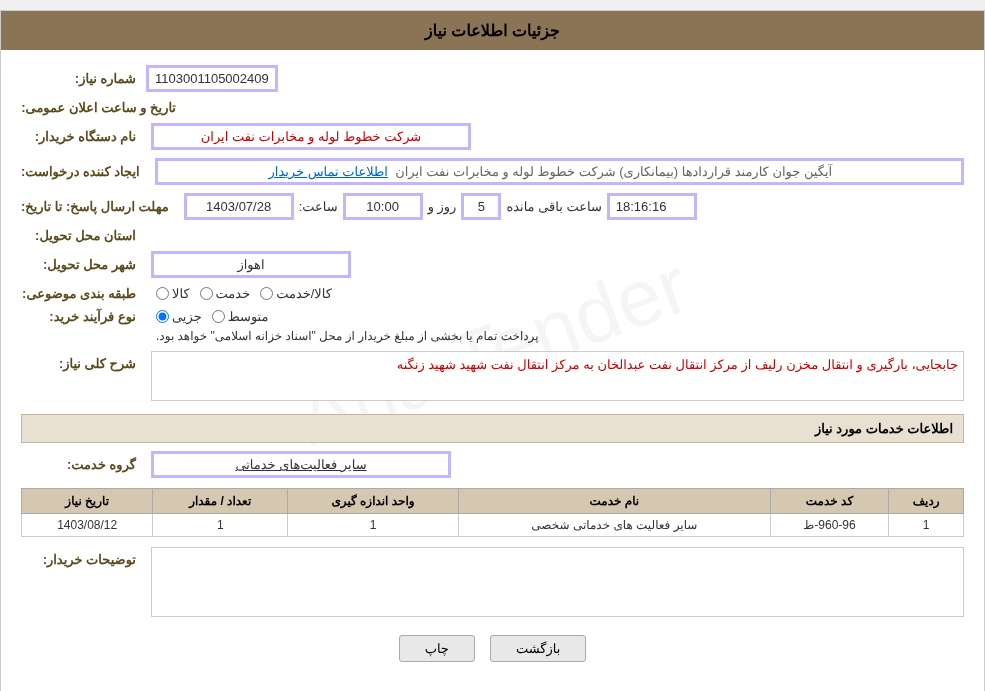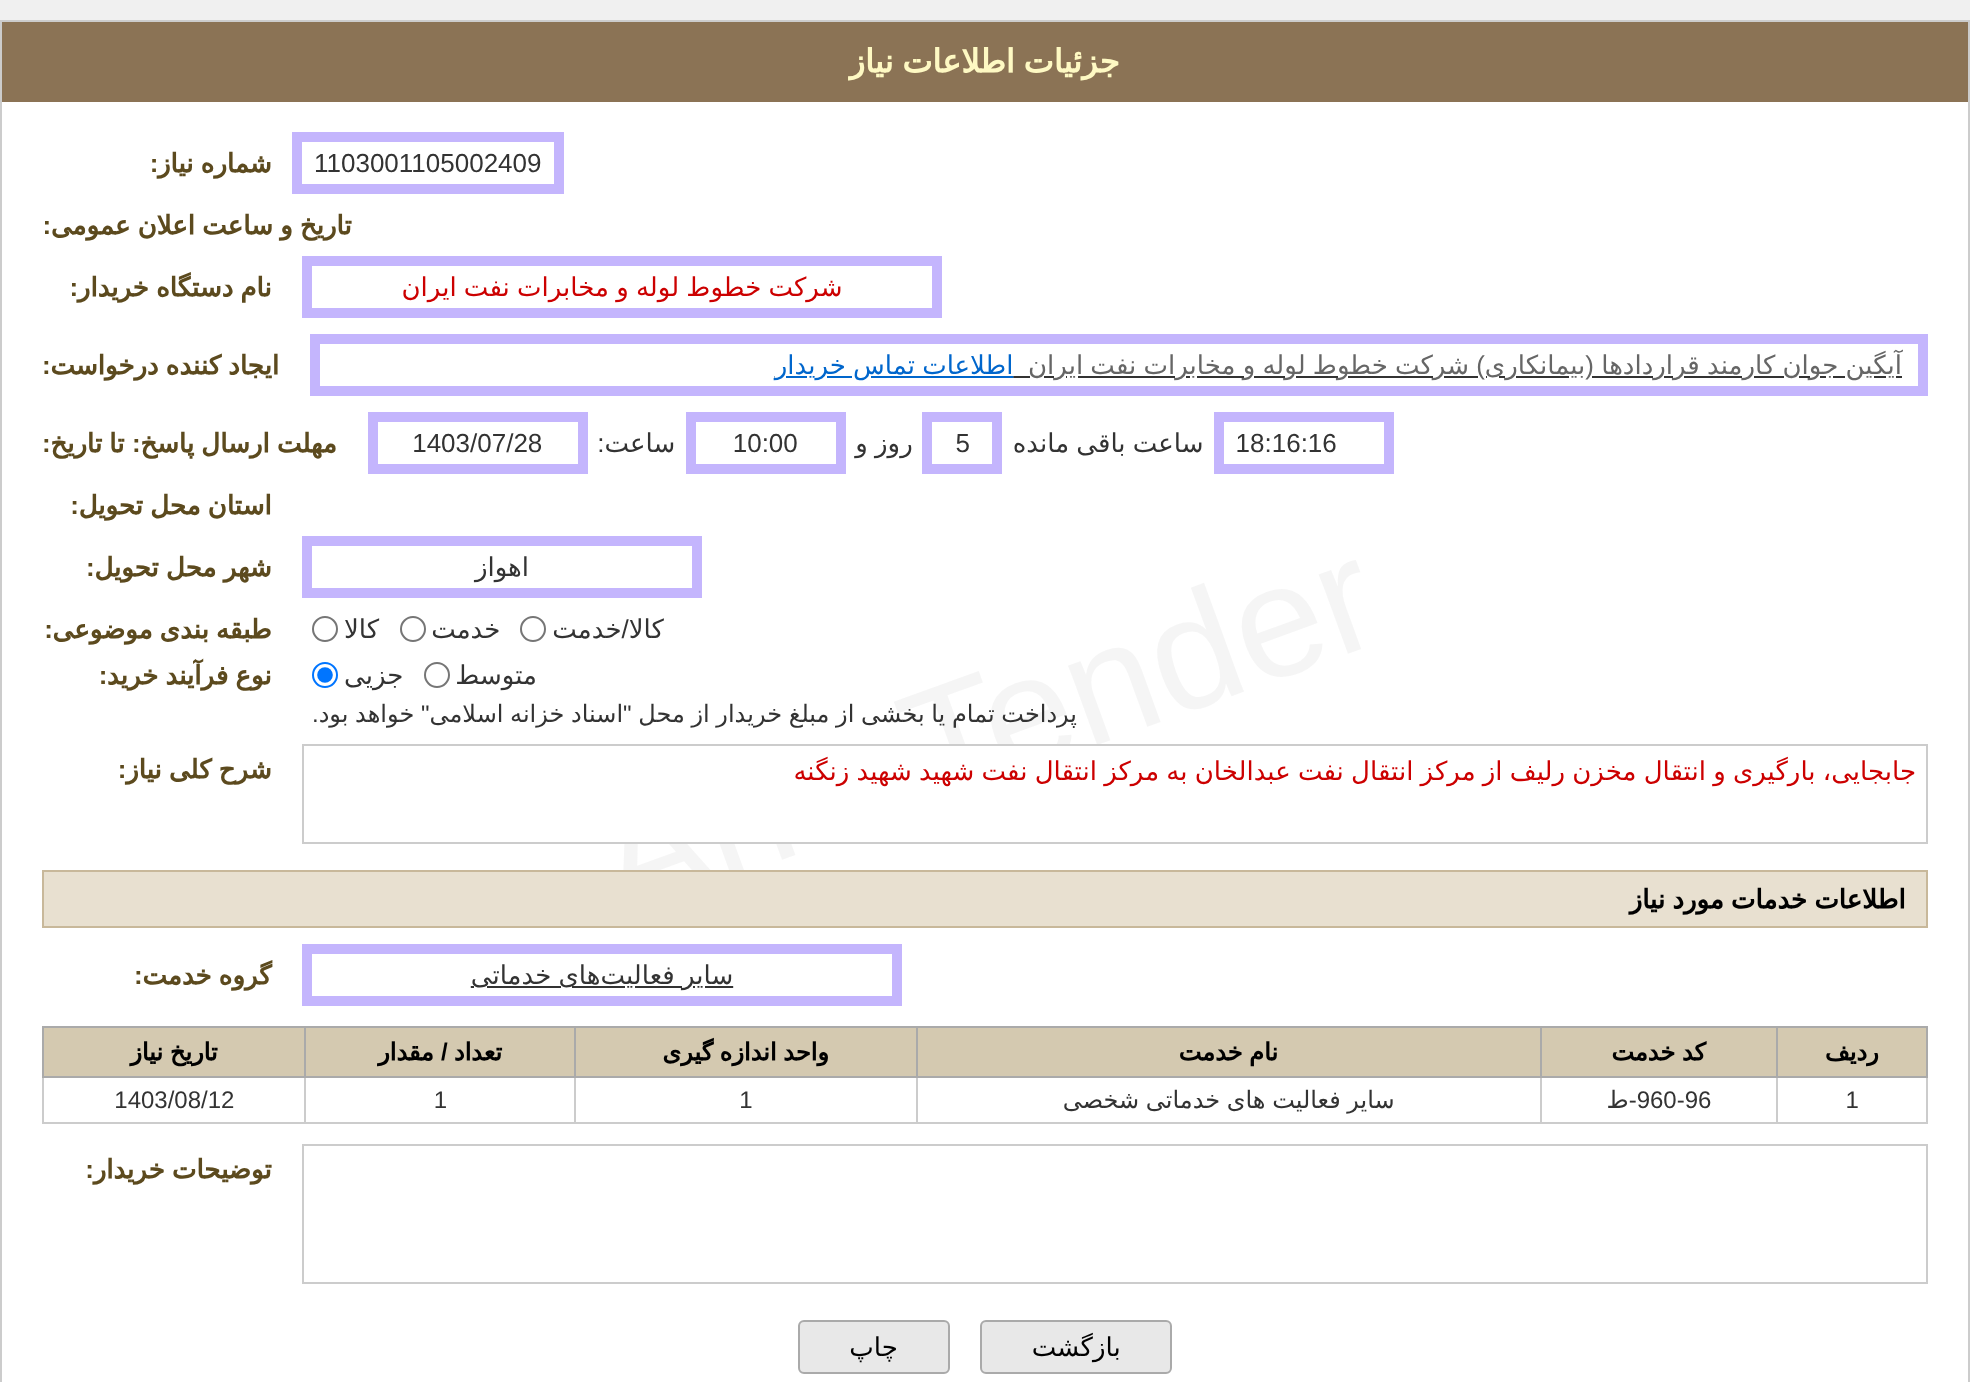--- a/index.html
+++ b/index.html
@@ -11,21 +11,21 @@
       color: #333;
     }
     .page-container {
       max-width: 985px;
       margin: 10px auto;
       background: #fff;
       border: 1px solid #ccc;
     }
     .page-header {
       background: #8B7355;
-      color: #fef9c3;
+      color: #000000;
       text-align: center;
       padding: 10px 0;
       font-size: 16px;
       font-weight: bold;
     }
     .content {
       padding: 15px 20px;
     }
     .form-row {
       display: flex;
@@ -36,21 +36,21 @@
     .label {
       color: #5c4a1e;
       font-weight: bold;
       white-space: nowrap;
       margin-right: 5px;
       min-width: 120px;
       text-align: right;
       padding-right: 5px;
     }
     .value-box {
-      border: 5px solid #c4b5fd;
+      border: 3px solid #c4b5fd;
       background: #fff;
       padding: 3px 6px;
       min-height: 22px;
       min-width: 80px;
       text-align: center;
     }
     .value-box.wide { min-width: 320px; }
     .value-box.medium { min-width: 200px; }
     .value-box.small { min-width: 120px; }
     .link-text {
@@ -189,21 +189,21 @@
       <div class="form-row" style="justify-content: flex-end; gap:5px;">
         <span class="label" style="min-width:160px;">تاریخ و ساعت اعلان عمومی:</span>
       </div>
 
       <div class="form-row" style="gap:5px;">
         <span class="value-box wide" style="text-align:center; color:#c00;">شرکت خطوط لوله و مخابرات نفت ایران</span>
         <span class="label">نام دستگاه خریدار:</span>
       </div>
 
       <div class="form-row" style="gap:5px;">
-        <span class="value-box" style="flex:1; text-align:right; padding-right:8px;text-decoration:underline;">
+        <span class="value-box" style="flex:1; text-align:center; padding-right:24px;">
           <span style="color:#666;">آیگین  جوان کارمند قراردادها (بیمانکاری) شرکت خطوط لوله و مخابرات نفت ایران</span>
           &nbsp;<span class="link-text">اطلاعات تماس خریدار</span>
         </span>
         <span class="label">ایجاد کننده درخواست:</span>
       </div>
 
       <div class="form-row" style="gap:5px;">
         <div class="inline-fields">
           <span class="value-box" style="min-width:90px; text-align:left;">18:16:16</span>
           <span>ساعت باقی مانده</span>

